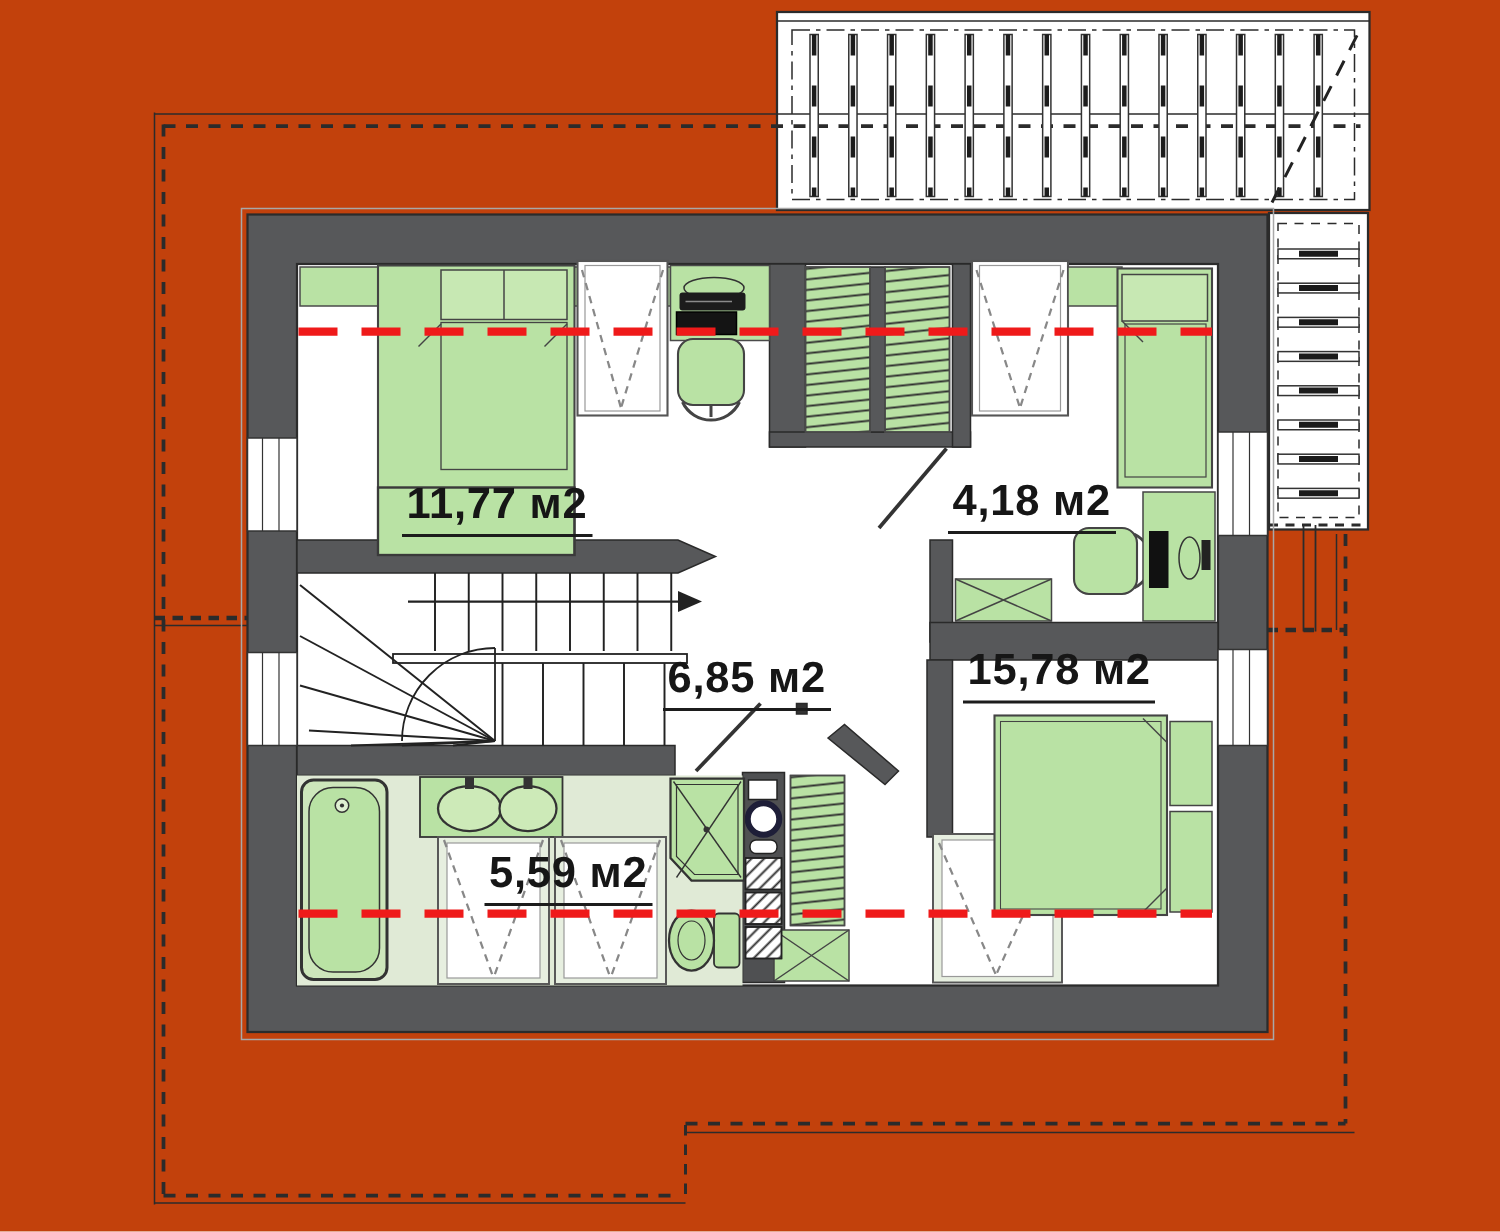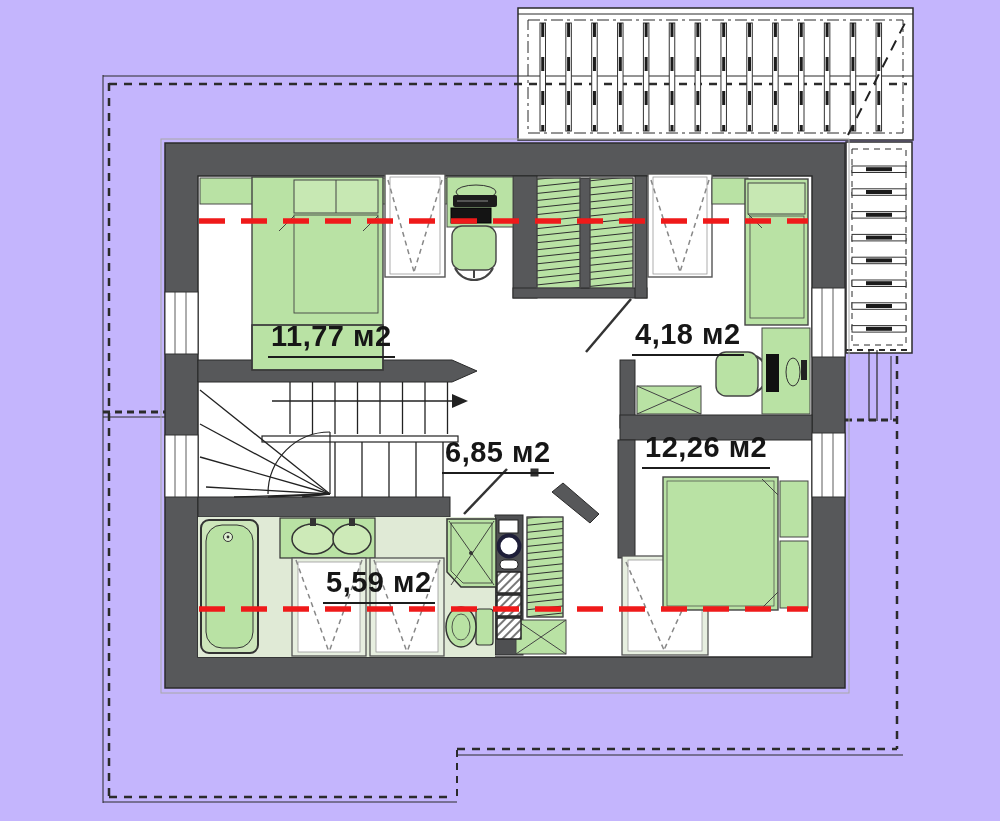--- a/index.html
+++ b/index.html
@@ -1,16 +1,16 @@
 <!DOCTYPE html>
 <html><head>
 <meta charset="utf-8">
 <style>
   html,body{margin:0;padding:0;background:#ffffff;}
-  .stage{position:relative;width:1000px;height:821px;background:#c4b5fd;overflow:hidden;
+  .stage{position:relative;width:1000px;height:821px;background:#c2410c;overflow:hidden;
          font-family:"Liberation Sans",sans-serif;}
   .stage svg{position:absolute;left:0;top:0;}
   .area-label{position:absolute;font-size:29px;font-weight:600;color:#161616;
       letter-spacing:.5px;white-space:nowrap;border-bottom:2px solid #1c1c1c;
       padding:0 3px 5px 3px;line-height:1;}
   .lbl-1{left:268px;top:322px;}
   .lbl-2{left:632px;top:320px;}
   .lbl-3{left:442px;top:438px;}
   .lbl-4{left:642px;top:433px;}
   .lbl-5{left:323px;top:568px;}
@@ -349,15 +349,15 @@
 
   <g stroke="#ef1a1a" stroke-width="5.5" stroke-dasharray="26 16">
     <line x1="199" y1="221" x2="808" y2="221"></line>
     <line x1="199" y1="609" x2="808" y2="609"></line>
   </g>
 </svg>
 
 <span class="area-label lbl-1">11,77 м2</span>
 <span class="area-label lbl-2">4,18 м2</span>
 <span class="area-label lbl-3">6,85 м2</span>
-<span class="area-label lbl-4">12,26 м2</span>
+<span class="area-label lbl-4">15,78 м2</span>
 <span class="area-label lbl-5">5,59 м2</span>
 </div>
 
 </body></html>

